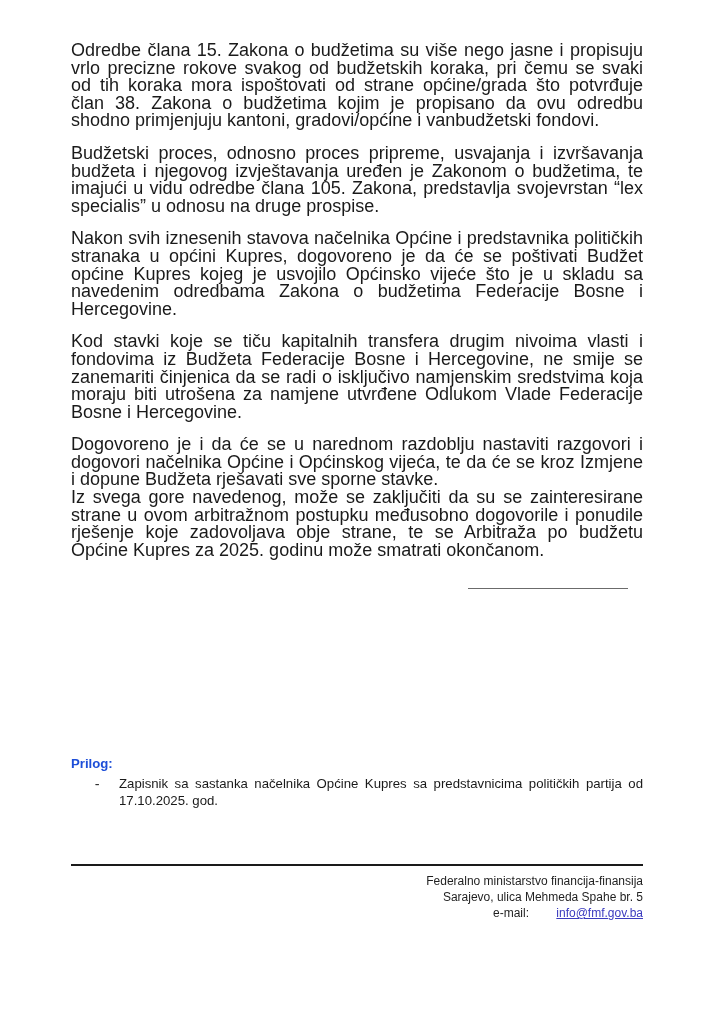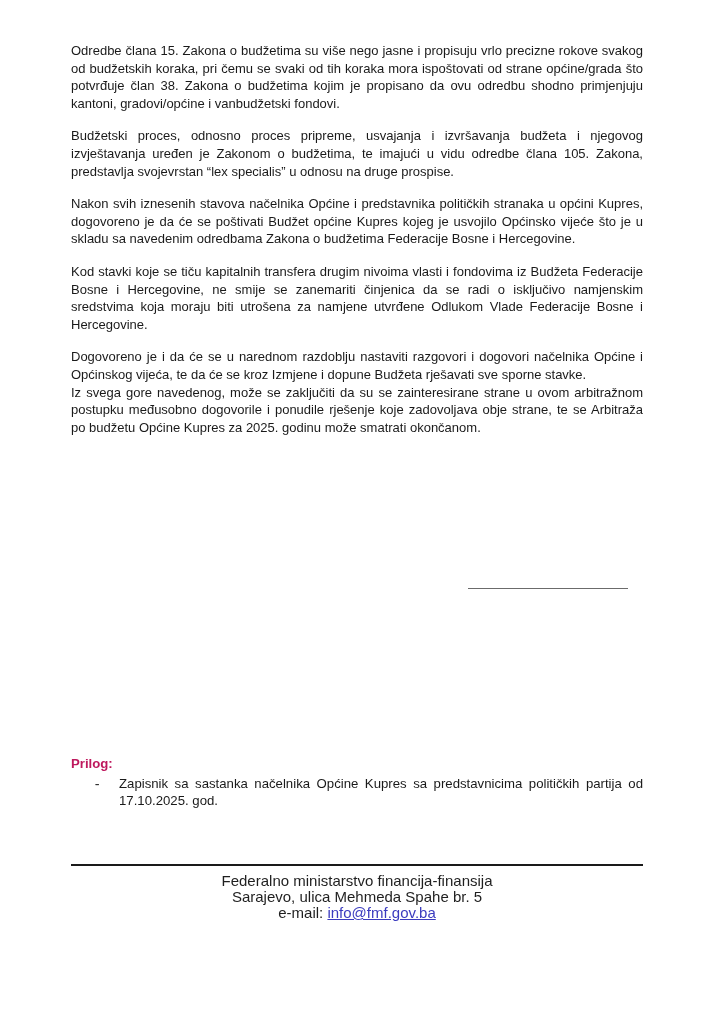--- a/index.html
+++ b/index.html
@@ -24,21 +24,21 @@
     background: #ffffff;
   }
   .content {
     position: absolute;
     left: 71px;
     top: 42px;
     width: 572px;
   }
   p.para {
     margin: 0 0 15px 0;
-    font-size: 13px;
+    font-size: 18px;
     line-height: 17.6px;
     text-align: justify;
     text-justify: inter-word;
     hyphens: none;
   }
   p.para.tight {
     margin-bottom: 0;
   }
   .signature-area {
     position: absolute;
@@ -55,21 +55,21 @@
     position: absolute;
     left: 71px;
     top: 755px;
     width: 572px;
   }
   .prilog-title {
     font-size: 13.2px;
     font-weight: bold;
     line-height: 17.6px;
     margin: 0 0 2px 0;
-    color: #be185d;
+    color: #1d4ed8;
   }
   ul.prilog-list {
     list-style: none;
     margin: 0;
     padding: 0;
   }
   ul.prilog-list li {
     position: relative;
     padding-left: 48px;
     font-size: 13.2px;
@@ -89,31 +89,32 @@
     top: 864px;
     width: 572px;
   }
   .footer-rule {
     width: 572px;
     height: 0;
     border-top: 2.6px solid #1a1a1a;
     margin-bottom: 7px;
   }
   .footer-lines {
-    text-align: center;
-    font-size: 15px;
+    text-align: right;
+    font-size: 12px;
     line-height: 16px;
     color: #1f1f1f;
   }
   .footer-lines div {
     white-space: nowrap;
   }
   .email-link {
     color: #3b3bbf;
     text-decoration: underline;
+    margin-left: 24px;
   }
 </style>
 </head>
 <body>
 
 <div class="page">
 
   <div class="content">
     <p class="para">Odredbe člana 15. Zakona o budžetima su više nego jasne i propisuju vrlo precizne rokove svakog od budžetskih koraka, pri čemu se svaki od tih koraka mora ispoštovati od strane općine/grada što potvrđuje član 38. Zakona o budžetima kojim je  propisano da ovu odredbu shodno primjenjuju kantoni, gradovi/općine i vanbudžetski fondovi.</p>
     <p class="para">Budžetski proces, odnosno proces pripreme, usvajanja i izvršavanja budžeta i njegovog izvještavanja uređen je Zakonom o budžetima, te imajući u vidu odredbe člana 105. Zakona, predstavlja svojevrstan “lex specialis” u odnosu na druge prospise.</p>

